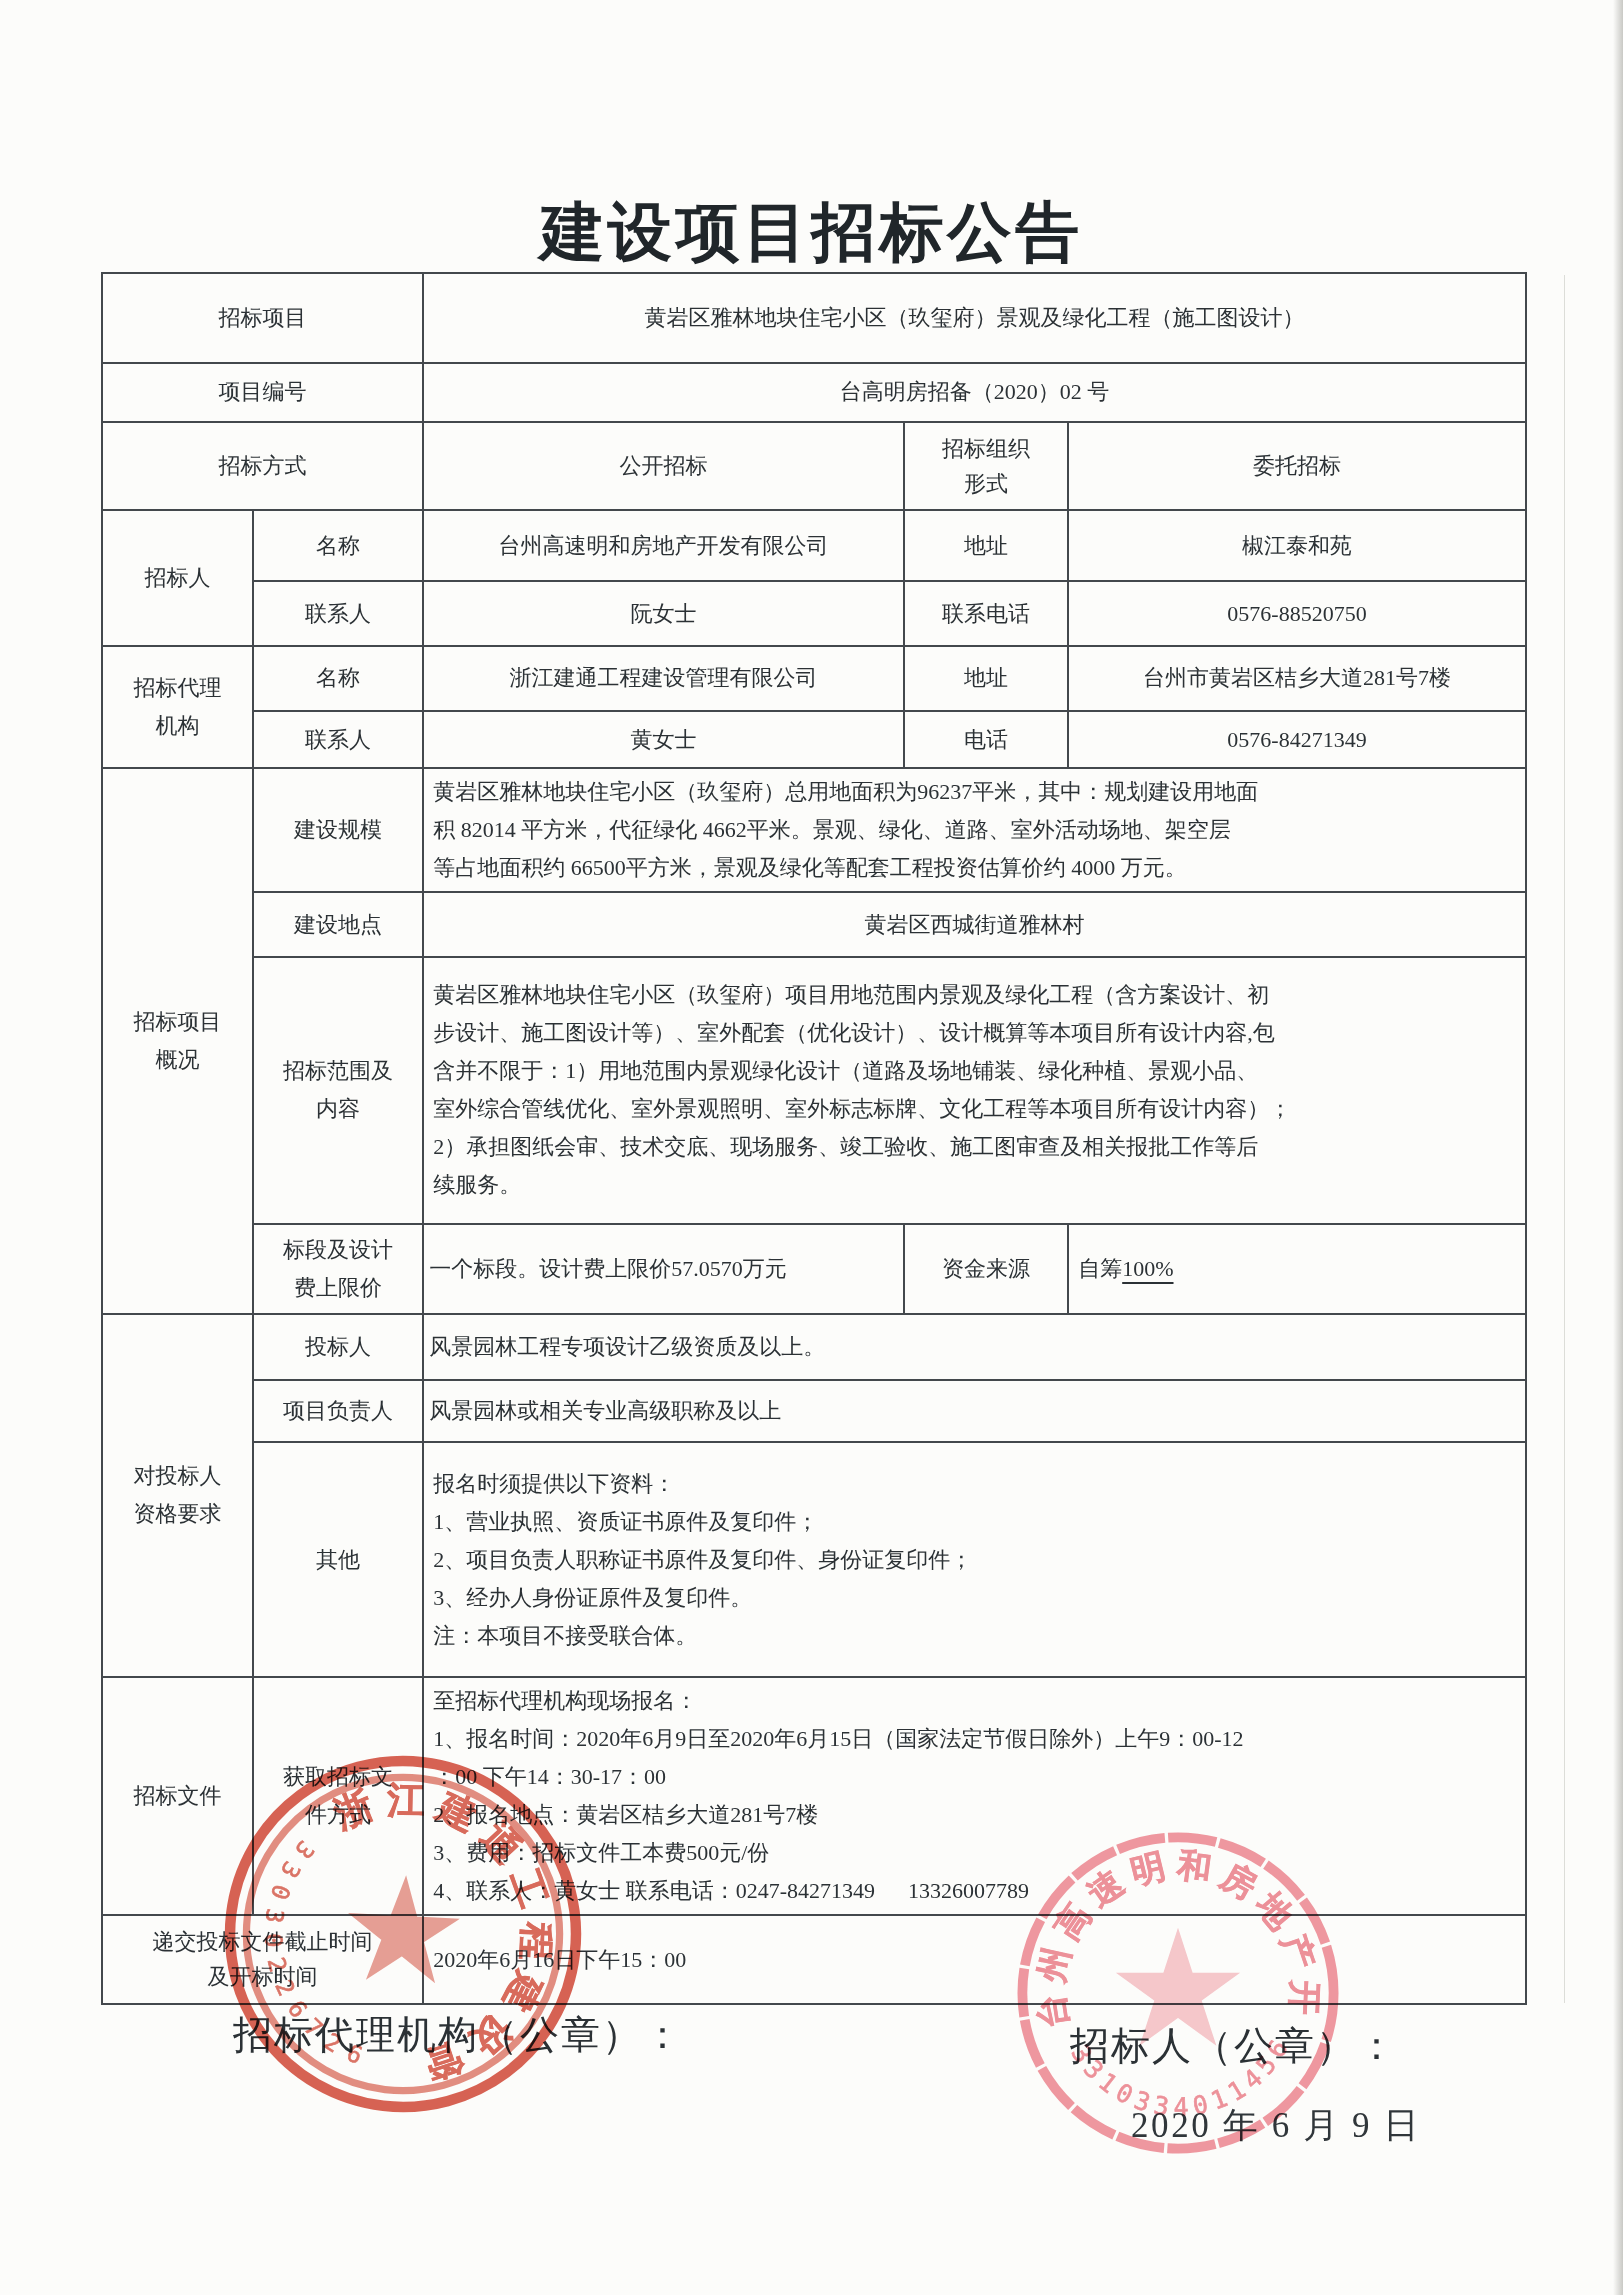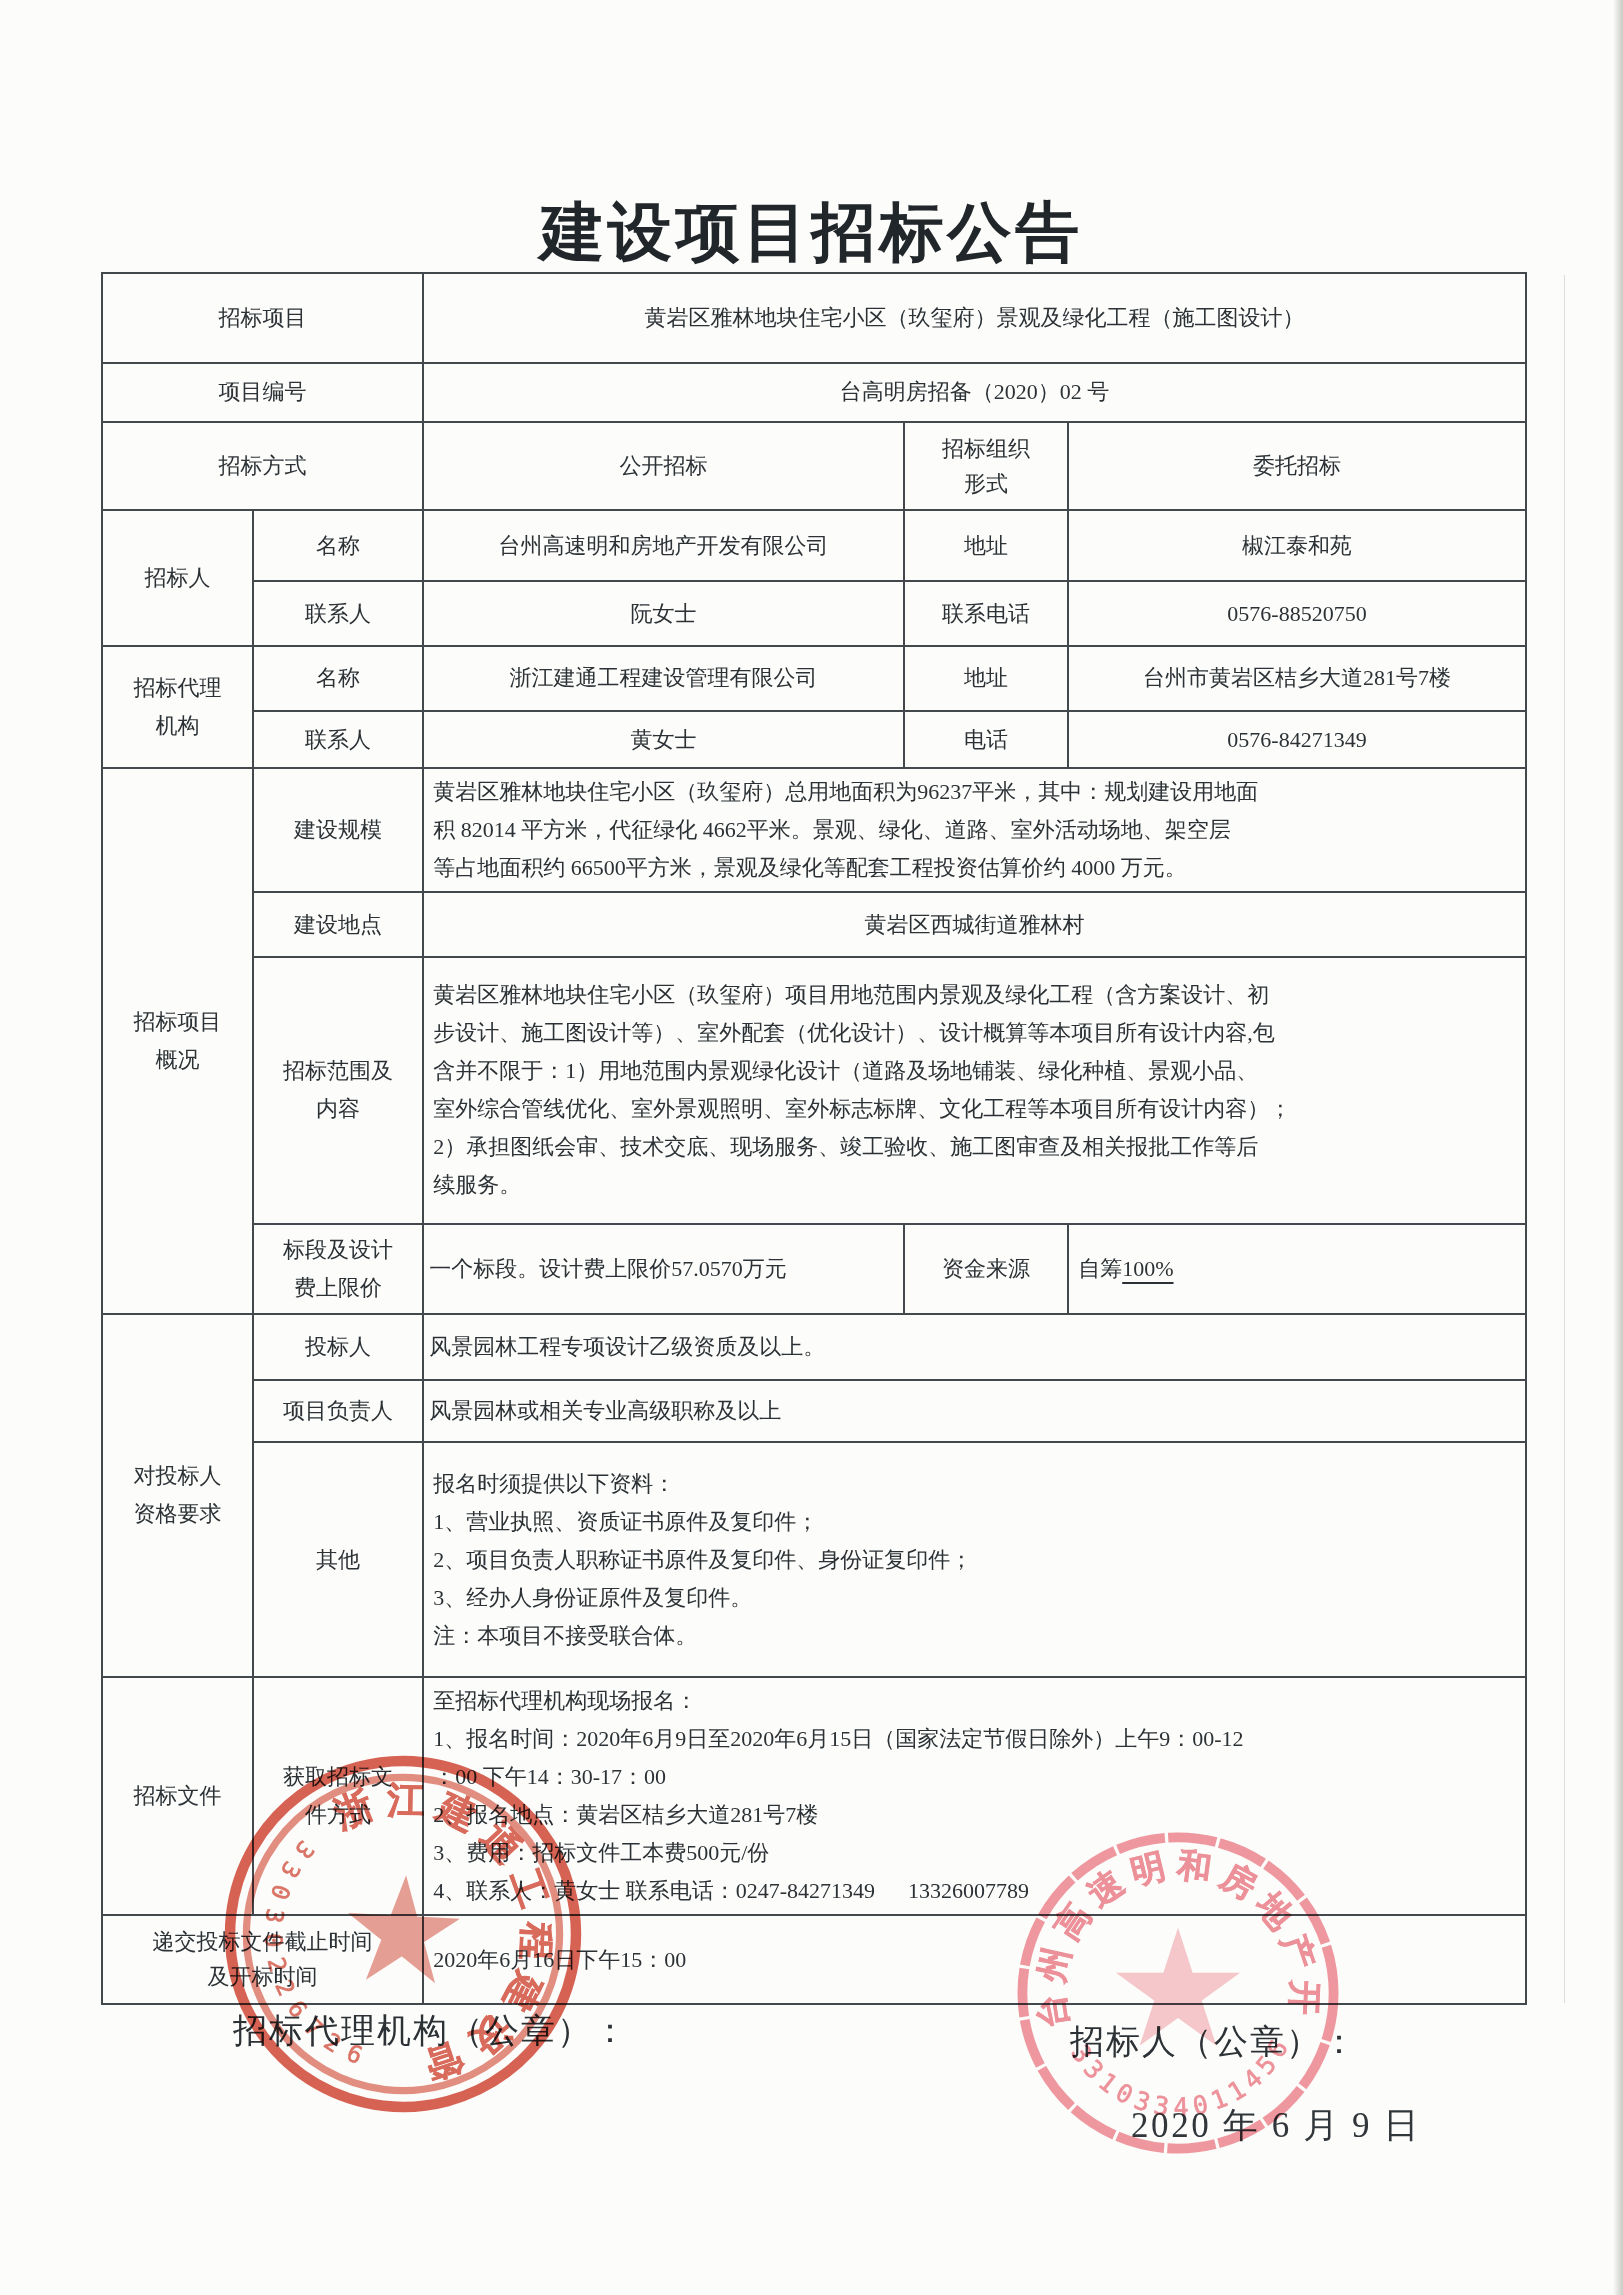--- a/index.html
+++ b/index.html
@@ -53,21 +53,21 @@
   tr.r13 td{height:52px;}
   tr.r14 td{height:225px;}
   tr.r15 td{height:225px;}
   tr.r16 td{height:79px;line-height:35px;}
   .dense{font-size:29.5px;line-height:43px;padding:5.2px 6.5px;}
   .dense2{font-size:29.5px;line-height:43px;padding:6.5px 9.2px;}
   .dense3{font-size:29px;line-height:37px;padding:5.2px 9.2px;}
   .scale{font-size:29px;line-height:38px;padding:3.9px 6.5px;margin-left:36px;}
   .ul{text-decoration:underline;text-underline-offset:5.9px;text-decoration-thickness:2px;}
   .footer-label{
-    position:absolute;font-size:34px;letter-spacing:2px;color:#2b3135;
+    position:absolute;font-size:39px;letter-spacing:2px;color:#2b3135;
     font-family:"Liberation Serif","DejaVu Serif",serif;
   }
   #agency-seal-label{left:233px;top:2008px;}
   #tenderer-seal-label{left:1070px;top:2019px;}
   #sign-date{position:absolute;left:1131px;top:2102px;font-size:35px;letter-spacing:2.6px;color:#30363a;}
   .stamp{position:absolute;mix-blend-mode:multiply;}
   #agency-stamp{left:213px;top:1744px;opacity:.88;}
   #tenderer-stamp{left:1008px;top:1823px;opacity:.95;}
 </style>
 </head>

